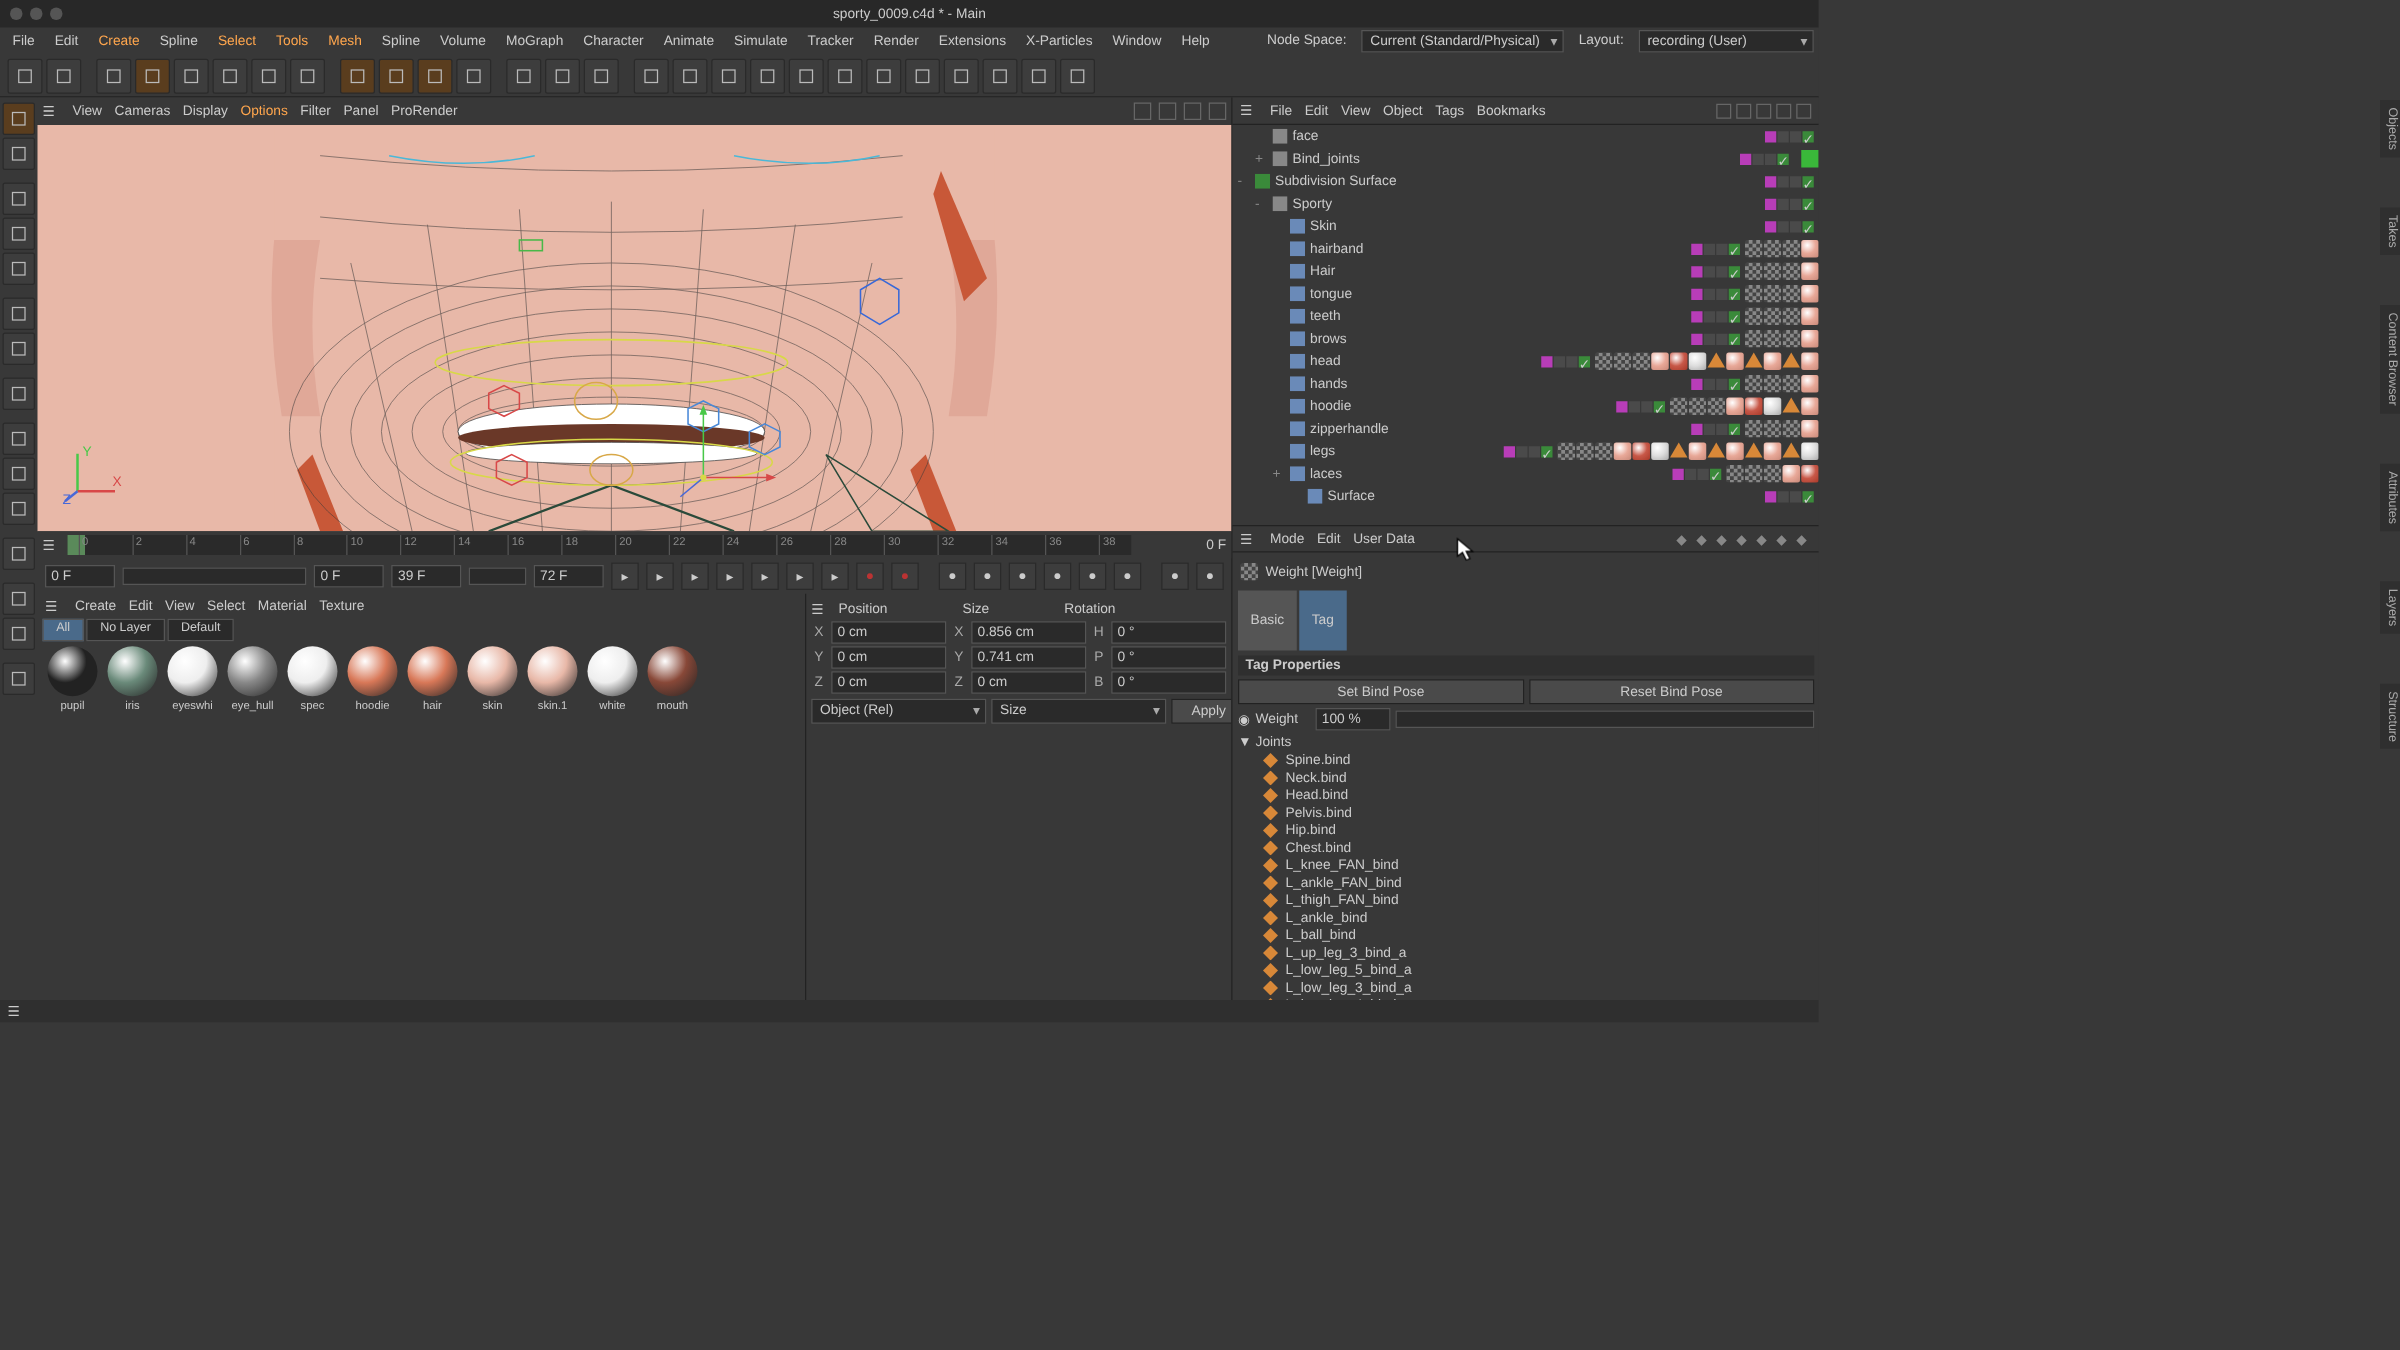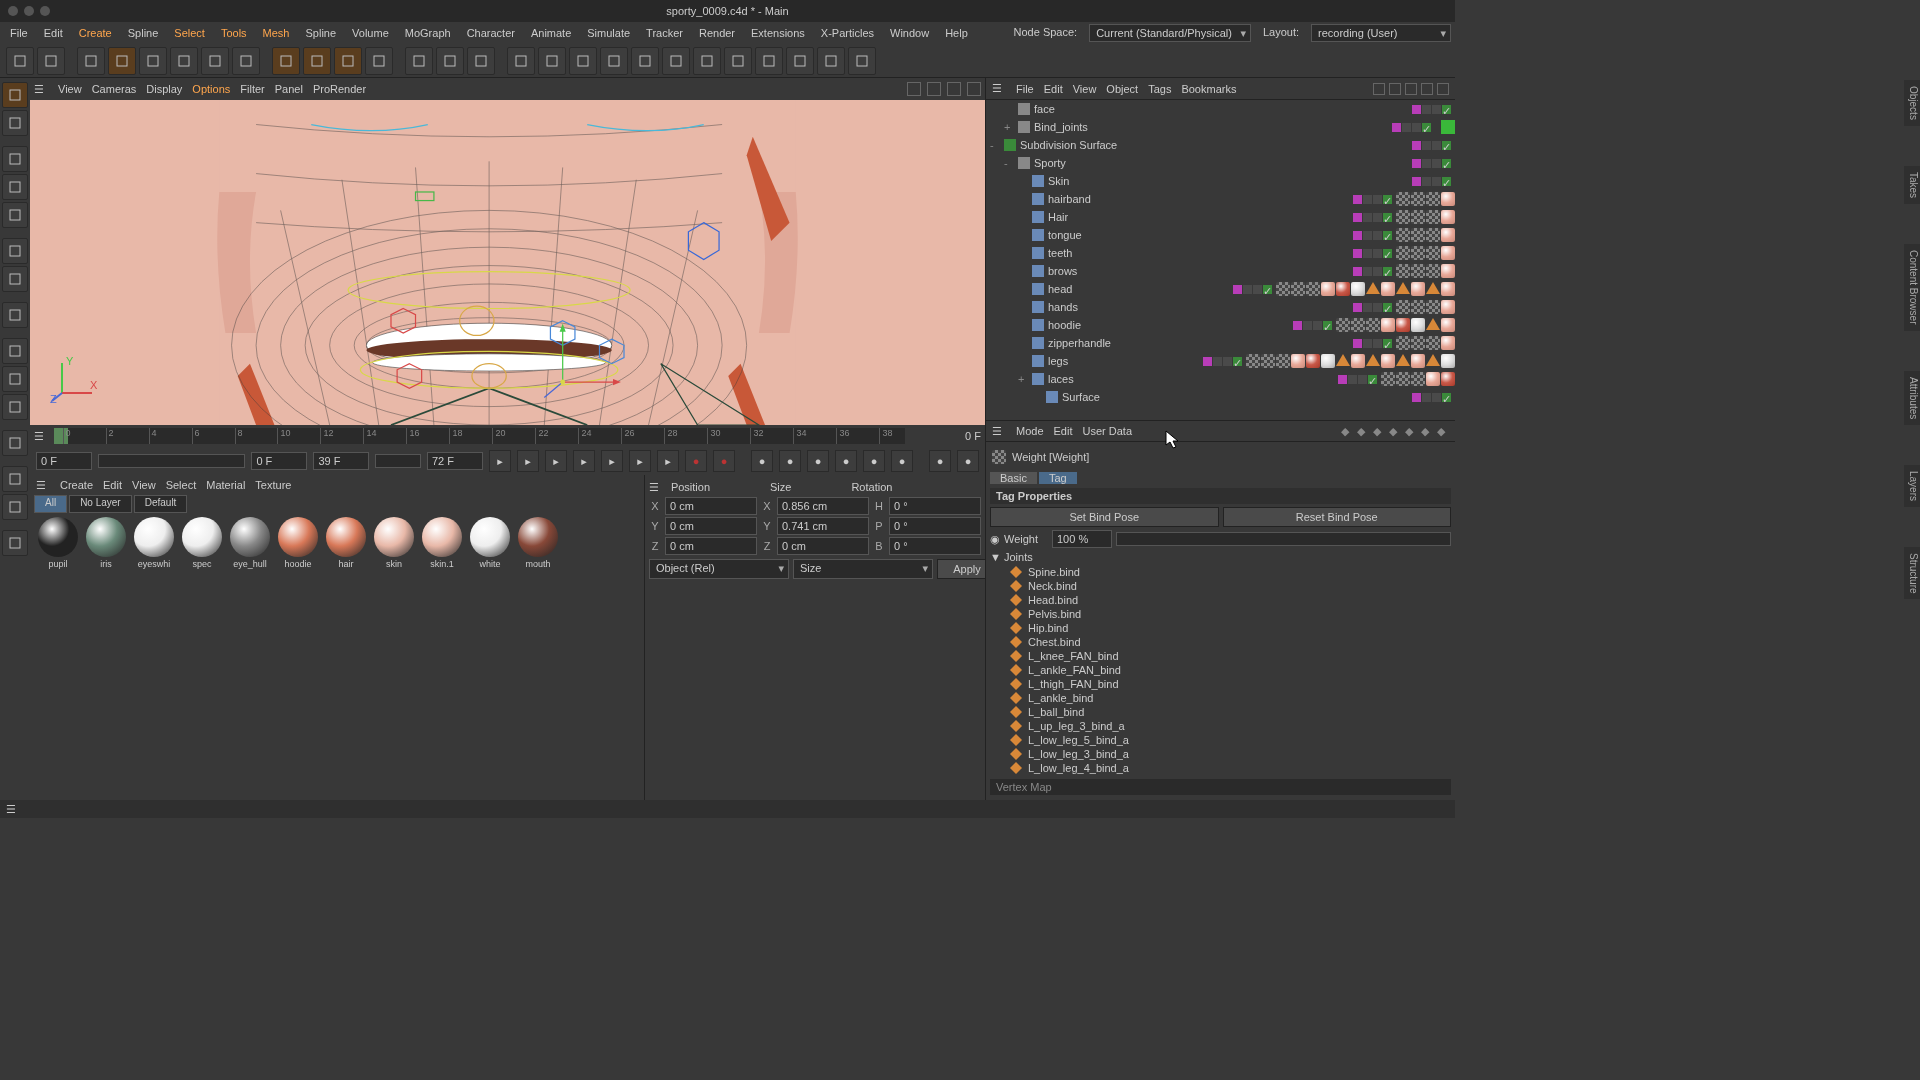--- a/index.html
+++ b/index.html
@@ -70,21 +70,21 @@
 .tag.chk{background:repeating-conic-gradient(#888 0 25%,#444 0 50%);background-size:6px 6px}
 .tag.sk{background:radial-gradient(circle at 35% 30%,#fff,#e8a898 50%,#c88878)}
 .tag.rd{background:radial-gradient(circle at 35% 30%,#fff,#c85848 50%,#a83828)}
 .tag.wt{background:radial-gradient(circle at 35% 30%,#fff,#ddd 50%,#aaa)}
 .tag.tri{width:0;height:0;border-left:7px solid transparent;border-right:7px solid transparent;border-bottom:12px solid #d88838;background:none;border-radius:0}
 .attr-menu{height:22px;display:flex;align-items:center;gap:10px;padding:0 6px;border-top:1px solid #222;border-bottom:1px solid #222}
 .attr-icons{margin-left:auto;display:flex;gap:4px}
 .attr-body{flex:1;overflow-y:auto;padding:4px}
 .attr-title{display:flex;align-items:center;gap:6px;padding:4px 2px}
 .attr-tabs{display:flex;gap:2px;margin:4px 0}
-.attr-tab{padding:0 10px;background:#555}
+.attr-tab{padding:18px 10px;background:#555}
 .attr-tab.act{background:#4a6a8a}
 .attr-sec{background:#2f2f2f;padding:2px 6px;margin-top:2px;font-weight:bold}
 .attr-row{display:flex;gap:4px;margin-top:3px;align-items:center}
 .abtn{flex:1;background:#4a4a4a;border:1px solid #222;padding:3px;text-align:center;cursor:pointer}
 .attr-list{margin-top:2px}
 .jrow{display:flex;align-items:flex-end;gap:6px;padding:1px 4px 1px 20px}
 .jrow .jico{width:12px;height:12px;background:#d88838;clip-path:polygon(50% 0,100% 50%,50% 100%,0 50%)}
 .side-tabs{position:absolute;right:0;top:80px;width:16px;display:flex;flex-direction:column;gap:40px}
 .side-tab{writing-mode:vertical-rl;font-size:10px;color:#aaa;padding:6px 1px;background:#2f2f2f}
 .statusbar{height:18px;background:#2f2f2f;display:flex;align-items:center;padding:0 6px}
@@ -525,26 +525,26 @@
             </div>
             <div class="swatch">
   <div class="ball" style="background:radial-gradient(circle at 35% 30%,#fff,#6a8a7a 45%,#222)"></div>
   <span style="font-size:9px">iris</span>
             </div>
             <div class="swatch">
   <div class="ball" style="background:radial-gradient(circle at 35% 30%,#fff,#eee 45%,#222)"></div>
   <span style="font-size:9px">eyeswhi</span>
             </div>
             <div class="swatch">
+  <div class="ball" style="background:radial-gradient(circle at 35% 30%,#fff,#888 45%,#222)"></div>
+  <span style="font-size:9px">eye_hull</span>
+            </div>
+            <div class="swatch">
   <div class="ball" style="background:radial-gradient(circle at 35% 30%,#fff,#eee 45%,#222)"></div>
   <span style="font-size:9px">spec</span>
-            </div>
-            <div class="swatch">
-  <div class="ball" style="background:radial-gradient(circle at 35% 30%,#fff,#888 45%,#222)"></div>
-  <span style="font-size:9px">eye_hull</span>
             </div>
             <div class="swatch">
   <div class="ball" style="background:radial-gradient(circle at 35% 30%,#fff,#d87858 45%,#222)"></div>
   <span style="font-size:9px">hoodie</span>
             </div>
             <div class="swatch">
   <div class="ball" style="background:radial-gradient(circle at 35% 30%,#fff,#d87858 45%,#222)"></div>
   <span style="font-size:9px">hair</span>
             </div>
             <div class="swatch">

